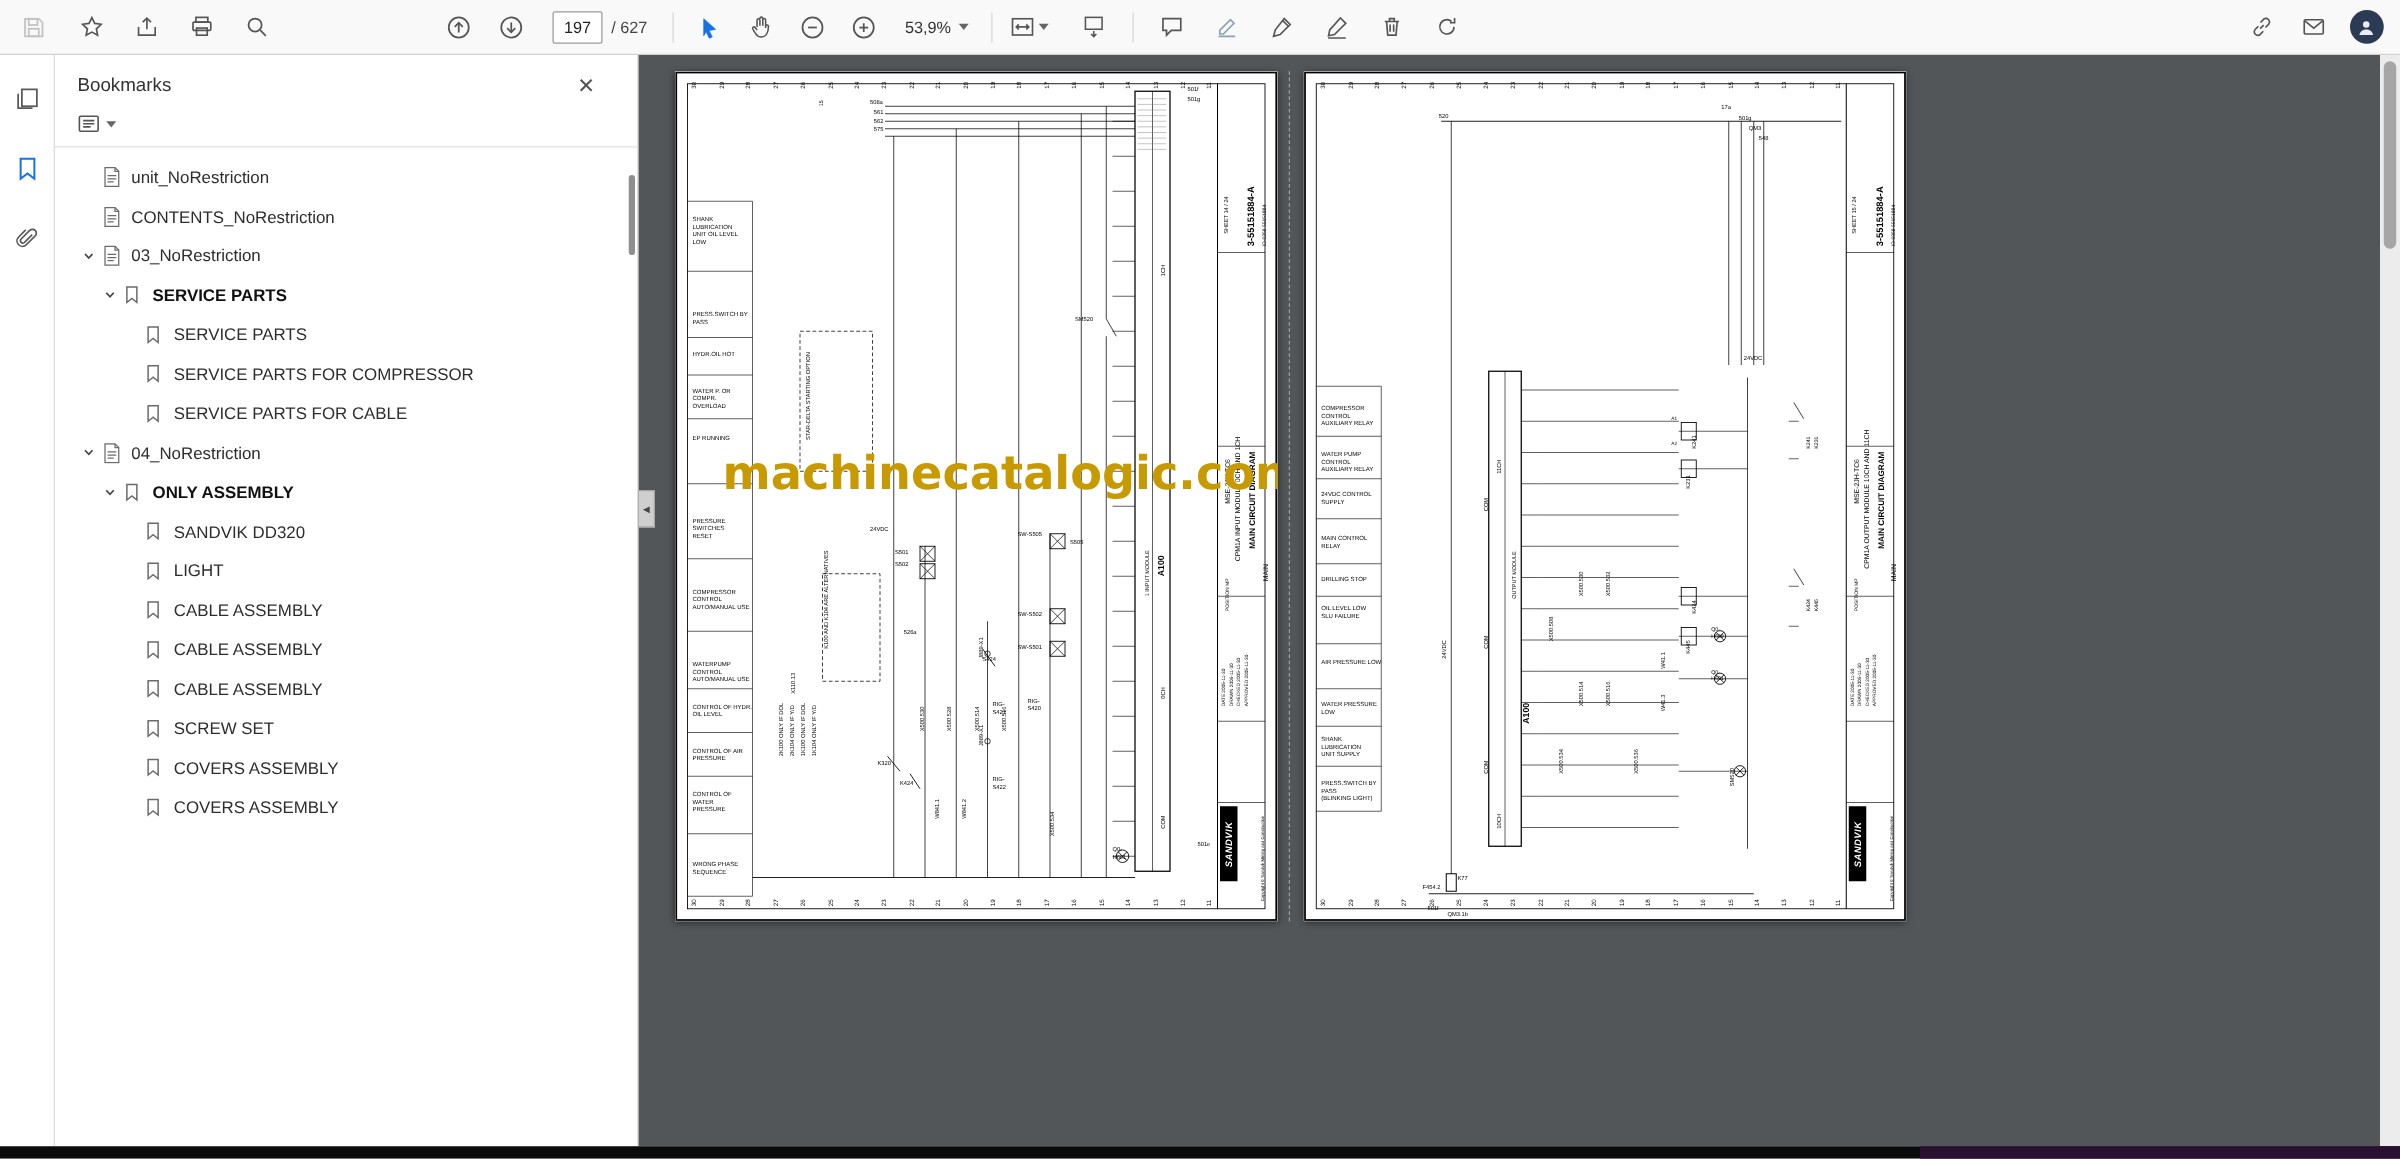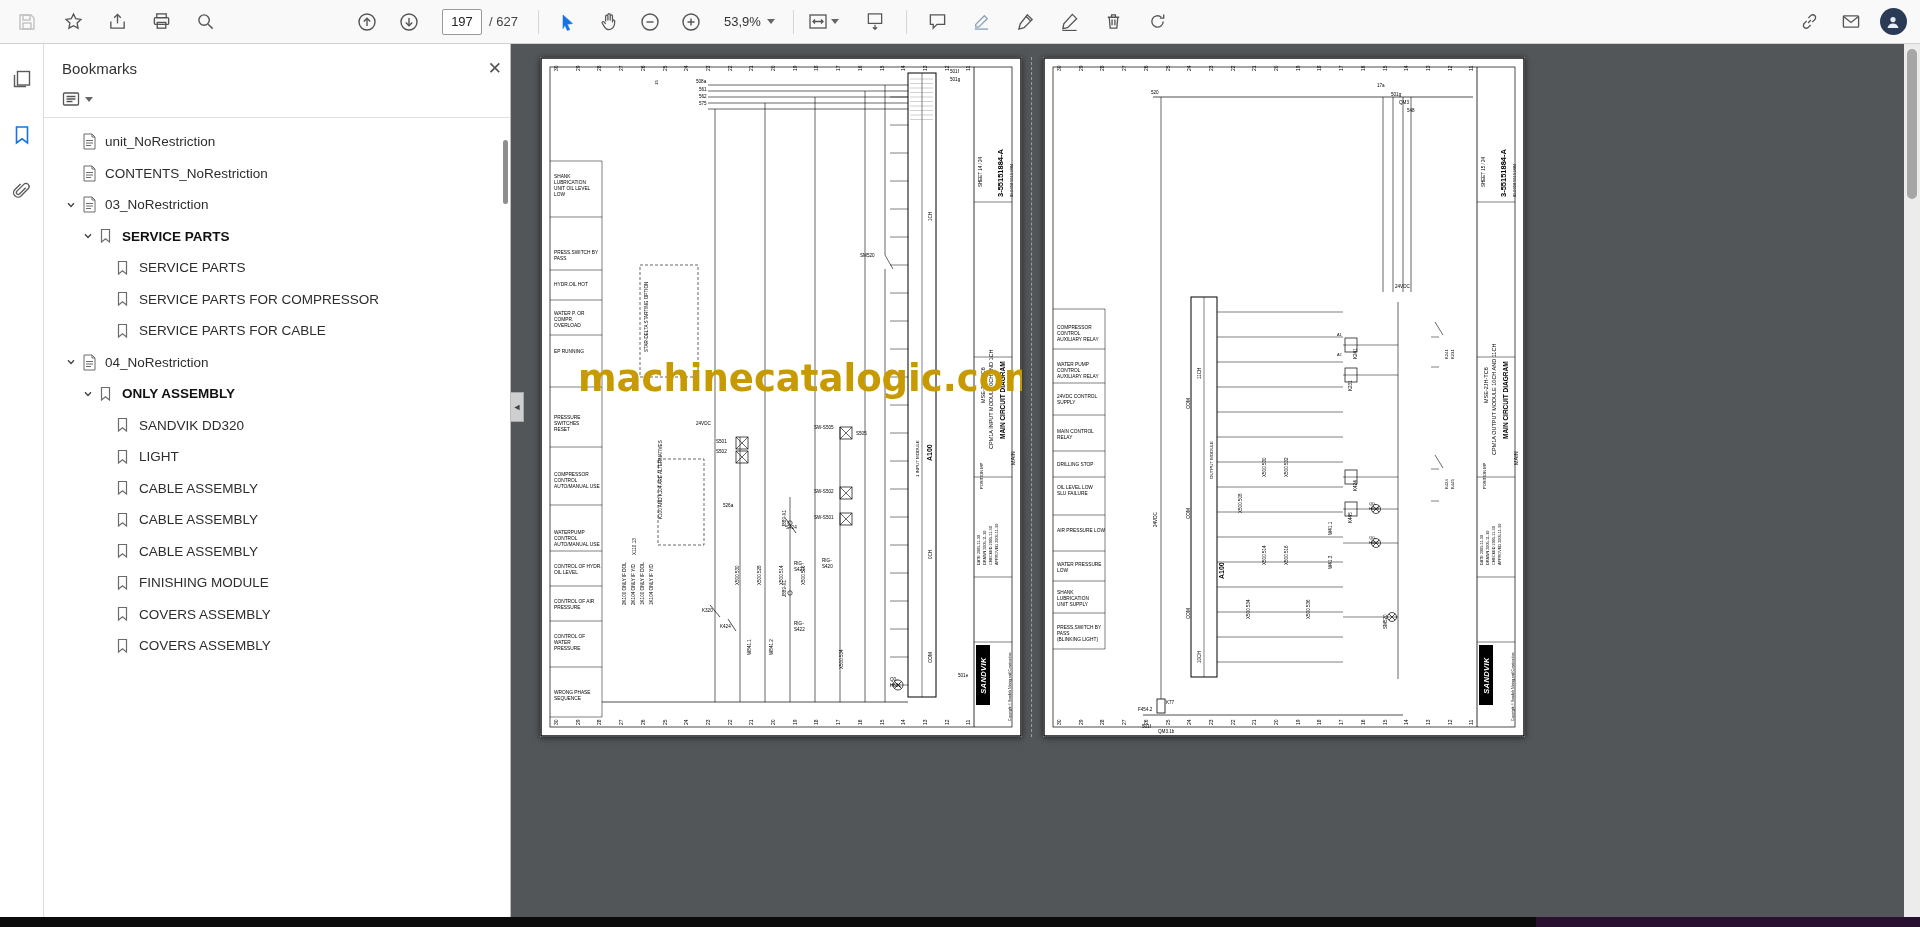--- a/index.html
+++ b/index.html
@@ -16,21 +16,21 @@
   .zoom-box{display:flex;align-items:center;gap:6px;height:28px;padding:0 8px;border-radius:3px;color:#333;font-size:13px}
   .caret{width:0;height:0;border-left:4px solid transparent;border-right:4px solid transparent;border-top:5px solid #666}
   .avatar{width:27px;height:27px;border-radius:50%;background:#2b3a55;display:flex;align-items:center;justify-content:center}
 
   
   .workspace{flex:1;display:flex;min-height:0;position:relative}
   .rail{flex:0 0 44px;background:#fff;border-right:1px solid #dcdcdc;display:flex;flex-direction:column;align-items:center;padding-top:20px;gap:26px}
   .rail-btn{width:30px;height:30px;display:flex;align-items:center;justify-content:center;border-radius:3px}
 
   .bm-panel{flex:0 0 467px;background:#fff;border-right:1px solid #bdbdbd;position:relative;overflow:hidden}
-  .bm-header{display:flex;align-items:center;justify-content:space-between;padding:16px 8px 10px 18px}
+  .bm-header{display:flex;align-items:center;justify-content:space-between;padding:16px 34px 10px 18px}
   .bm-title{font-size:15px;color:#323232}
   .bm-close{font-size:17px;color:#555;background:none;border:none;cursor:pointer;line-height:1}
   .bm-opts{display:flex;align-items:center;gap:5px;margin:4px 0 10px 18px;color:#555}
   .bm-divider{height:1px;background:#e1e1e1;width:100%}
   .bm-tree{padding-top:8px}
   .bm-row{display:flex;align-items:center;height:31.5px;cursor:pointer}
   .bm-row.bold .bm-lbl{font-weight:700;color:#111}
   .bm-chev{width:22px;display:flex;justify-content:center;align-items:center;flex:0 0 22px}
   .bm-ico{width:17px;display:flex;align-items:center;flex:0 0 17px}
   .bm-lbl{font-size:13.5px;color:#2d2d2d;margin-left:6px;white-space:nowrap}
@@ -413,21 +413,21 @@
             </span>
             <span class="bm-lbl">CABLE ASSEMBLY</span>
           </div>
           <div class="bm-row" style="padding-left: 50px;">
             <span class="bm-chev"></span>
             <span class="bm-ico">
               <svg width="13" height="16" viewBox="0 0 13 16">
                 <path d="M2.5 1.5h8v12.5l-4-3.2-4 3.2z" fill="none" stroke="#6b6b6b" stroke-width="1.2"></path>
               </svg>
             </span>
-            <span class="bm-lbl">FINISHING MODULE</span>
+            <span class="bm-lbl">SCREW SET</span>
           </div>
           <div class="bm-row" style="padding-left: 50px;">
             <span class="bm-chev"></span>
             <span class="bm-ico">
               <svg width="13" height="16" viewBox="0 0 13 16">
                 <path d="M2.5 1.5h8v12.5l-4-3.2-4 3.2z" fill="none" stroke="#6b6b6b" stroke-width="1.2"></path>
               </svg>
             </span>
             <span class="bm-lbl">COVERS ASSEMBLY</span>
           </div>

